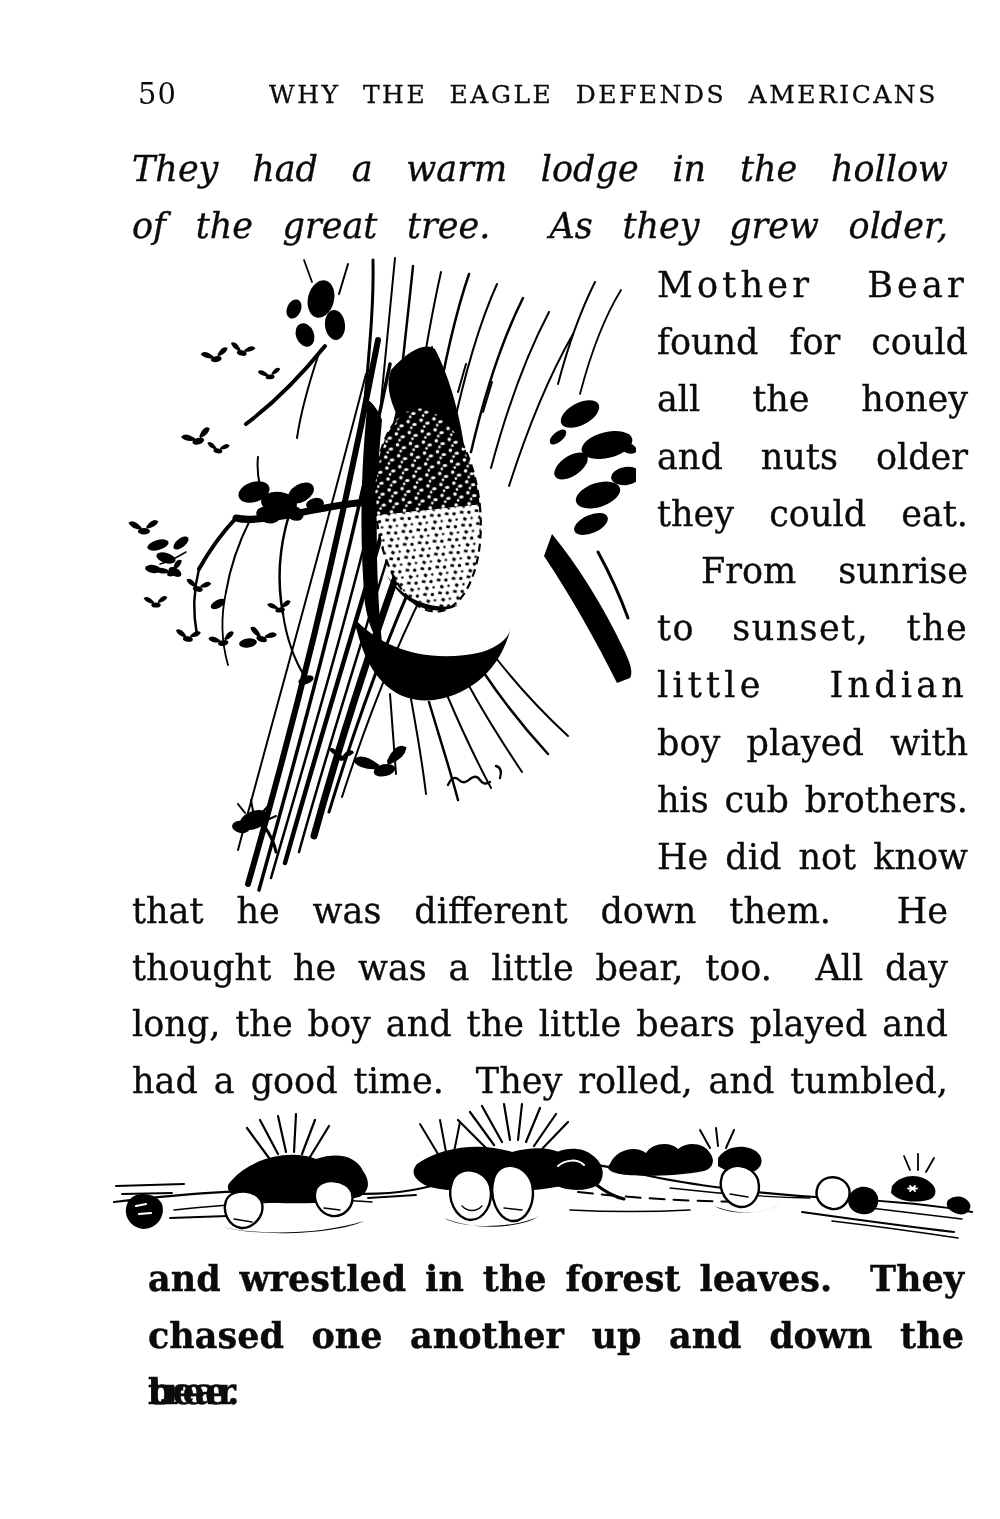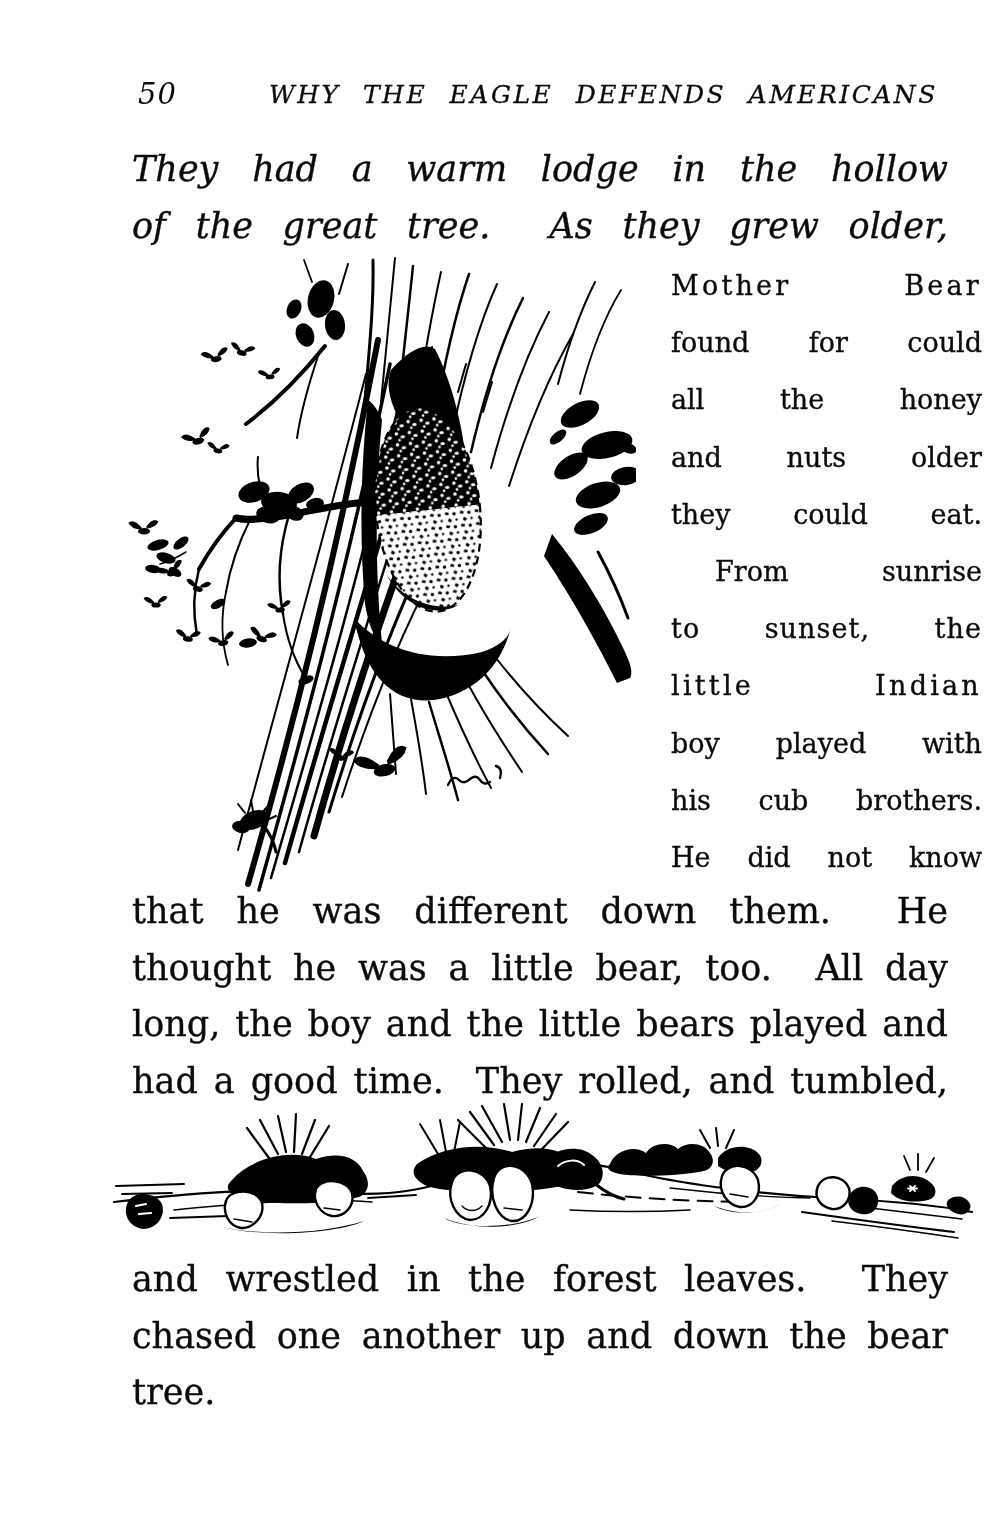--- a/index.html
+++ b/index.html
@@ -2,37 +2,37 @@
 <html><head>
 <meta charset="utf-8">
 <style>
   html,body{margin:0;padding:0;background:#ffffff;}
   .page{
     position:relative;width:1000px;height:1519px;background:#ffffff;
     color:#0b0b0b;font-family:"DejaVu Serif","Liberation Serif",serif;
     overflow:hidden;
   }
   
-  .header{position:absolute;left:138px;top:74px;width:724px;height:36px;font-style:italic;}
+  .header{position:absolute;left:138px;top:74px;width:724px;height:36px;}
   .pagenum{position:absolute;left:0;top:3px;font-size:29px;letter-spacing:1px;}
   .running{
     position:absolute;left:90px;top:6px;width:640px;text-align:center;
     font-size:25px;letter-spacing:2.5px;word-spacing:12px;white-space:nowrap;margin-left:41px;
     -webkit-text-stroke:0.3px;
   }
   
   .para{position:absolute;font-size:35px;-webkit-text-stroke:0.35px;}
   .jline{
     white-space:pre-wrap;text-align:justify;text-align-last:justify;
     height:56.5px;line-height:56.5px;
   }
   .p1{left:132px;top:141px;width:816px;font-style:italic;}
   .p2{left:132px;top:883px;width:816px;}
-  .p3{left:132px;top:1251px;width:816px;}
-  .col{position:absolute;left:671px;top:257px;width:311px;font-size:27px;-webkit-text-stroke:0.35px;}
+  .p3{left:148px;top:1251px;width:816px;font-weight:bold;}
+  .col{position:absolute;left:657px;top:257px;width:311px;font-size:35px;-webkit-text-stroke:0.35px;}
   .col .jline{height:57.2px;line-height:57.2px;}
   .indent{text-indent:44px;}
   .ls-a{letter-spacing:0.12em;}
   .ls-b{letter-spacing:0.04em;}
   .endline{text-align-last:left;}
   
   figure{margin:0;position:absolute;}
   .illus-main{left:128px;top:252px;width:508px;height:640px;}
   .illus-foot{left:110px;top:1100px;width:870px;height:150px;}
   figure svg{display:block;width:100%;height:100%;}

